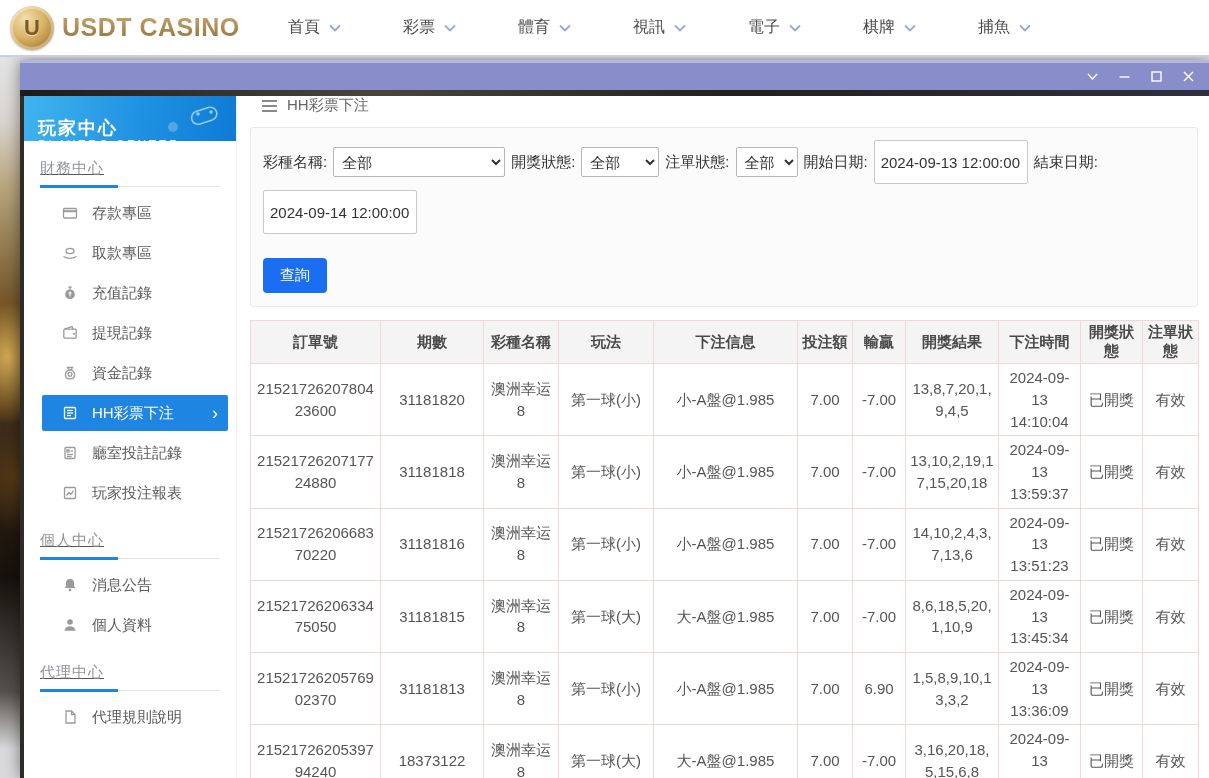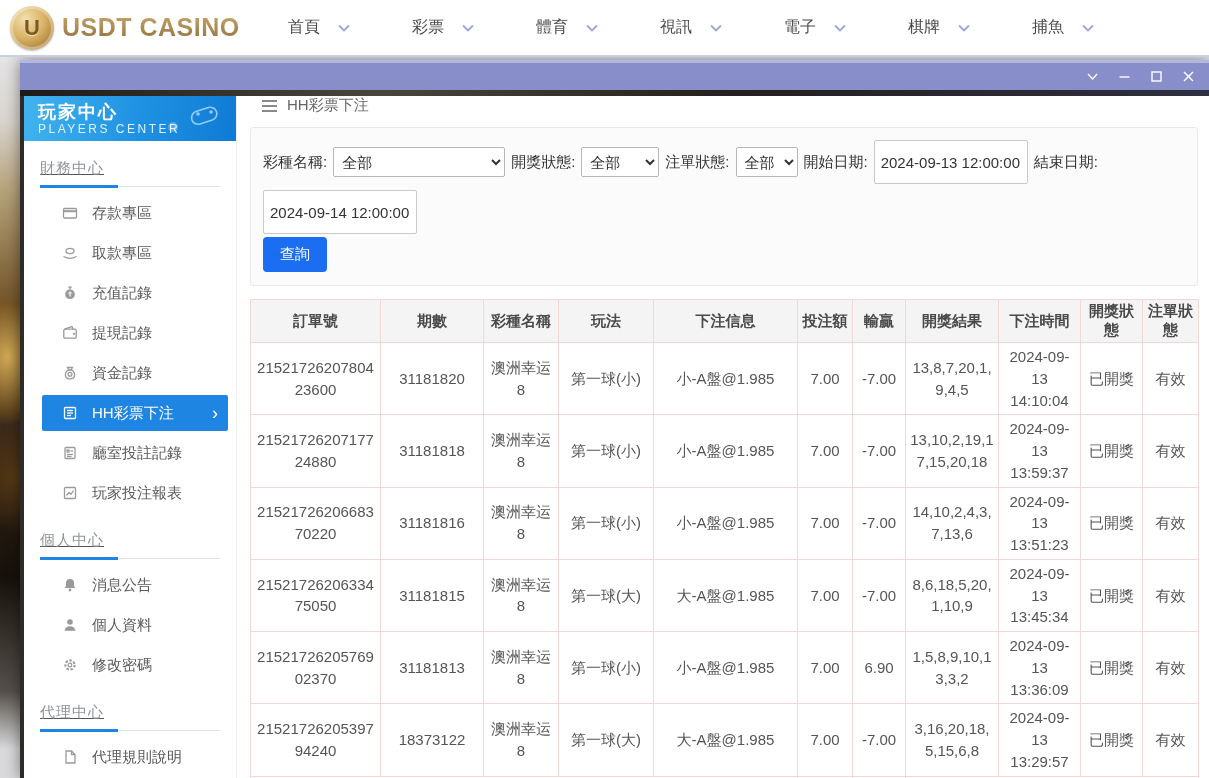--- a/index.html
+++ b/index.html
@@ -14,21 +14,21 @@
   .logo { display:flex; align-items:center; gap:8px; padding-left:10px; width:250px; }
   .coin { width:44px; height:44px; border-radius:50%;
           background:radial-gradient(circle at 35% 30%, #f3dfae, #d9b264 45%, #a97f3a 80%, #8a6527);
           display:flex; align-items:center; justify-content:center;
           box-shadow:inset 0 0 0 3px rgba(255,255,255,.35), 0 1px 2px rgba(0,0,0,.25); }
   .coin span { font-weight:bold; font-size:22px; color:#7a5a20; text-shadow:0 1px 0 #f7e7bd; }
   .logo-text { font-size:25px; font-weight:bold; letter-spacing:.5px;
                background:linear-gradient(#caa96e,#8f6f3e); -webkit-background-clip:text; background-clip:text;
                color:#a98950; -webkit-text-fill-color:transparent; white-space:nowrap; }
   .mainnav { display:flex; align-items:center; gap:62px; margin-left:38px; }
-  .nav-item { display:flex; align-items:center; gap:18px; font-size:16px; color:#4a4a4a; cursor:pointer; }
+  .nav-item { display:flex; align-items:center; gap:9px; font-size:16px; color:#4a4a4a; cursor:pointer; }
   .chev { width:12px; height:8px; }
   .chev polyline { fill:none; stroke:#9aa6d6; stroke-width:1.8; }
 
   
   .desktop { position:relative; height:721px;
      background:
        radial-gradient(60px 90px at 8px 300px, rgba(222,180,90,.9), rgba(120,85,30,.6) 60%, transparent 75%),
        radial-gradient(50px 70px at 14px 420px, rgba(90,60,20,.9), transparent 80%),
        linear-gradient(#e4e4e6 0%, #d8d4ce 9%, #b7a57e 18%, #7c5f35 32%, #39281a 52%, #17110b 72%, #55504a 88%, #d9d9db 96%); }
 
@@ -39,21 +39,21 @@
               display:flex; align-items:center; justify-content:flex-end; gap:14px; padding-right:12px; }
   .winbtn { width:18px; height:18px; display:flex; align-items:center; justify-content:center; cursor:pointer; }
   .winbtn svg { width:13px; height:13px; }
   .winbtn .st { stroke:#fff; stroke-width:1.4; fill:none; }
   .frame-strip { height:6px; background:linear-gradient(90deg,#1d1b18,#4a463c 30%,#23211d 60%,#2e3040 100%); }
 
   .modal-body { flex:1; display:flex; background:#fff; border-left:4px solid #2e2c28; min-height:0; }
 
   
   .sidebar { width:213px; background:#fff; flex-shrink:0; border-right:1px solid #f0f0f0; overflow:hidden; }
-  .sb-header { position:relative; height:45px; padding:6px 0 0 14px; overflow:hidden;
+  .sb-header { position:relative; height:45px; padding:22px 0 0 14px; overflow:hidden;
                background:linear-gradient(100deg,#41b4ef 0%,#1f91e2 55%,#0e7bd5 100%); }
   .sb-title { color:#fff; font-size:18px; font-weight:bold; letter-spacing:2px; line-height:20px; }
   .sb-sub { color:#dff2fd; font-size:12px; letter-spacing:2.5px; }
   .sb-pad-ico { position:absolute; right:14px; top:7px; opacity:.75; }
   .sb-deco1 { position:absolute; right:58px; top:26px; width:10px; height:10px; border-radius:50%;
               background:rgba(255,255,255,.25); }
   .section { padding:18px 16px 0 16px;text-decoration:underline; }
   .section-label { color:#8f9398; font-size:15px; letter-spacing:1px; }
   .section-rule { margin-top:8px; height:1px; background:#e3e3e3; position:relative; }
   .section-rule::before { content:""; position:absolute; left:0; top:-1px; width:78px; height:3px; background:#1e85e2; }
@@ -77,21 +77,21 @@
 
   .filter-panel { background:#fbfbfc; border:1px solid #e9e9eb; border-radius:3px;
                   padding:12px 12px 13px 12px; margin-top:12px; }
   .filter-row { display:flex; align-items:center; flex-wrap:wrap; gap:6px; font-size:15px; color:#333; }
   .filter-row label { }
   select { height:30px; border:1px solid #b7b7b7; border-radius:2px; background:#fff; color:#333;
            font-size:15px; font-family:inherit; padding:0 4px; }
   .sel-lottery { width:172px; } .sel-draw { width:78px; } .sel-order { width:62px; }
   .date-input { height:44px; width:154px; border:1px solid #c9c9c9; border-radius:2px;
                 font-size:15px; color:#333; padding:0 6px; font-family:inherit; }
-  .btn-query { margin-top:3px; background:#1b6ef2; color:#fff; border:none; border-radius:4px;
+  .btn-query { margin-top:24px; background:#1b6ef2; color:#fff; border:none; border-radius:4px;
                font-size:15px; padding:8px 17px; cursor:pointer; font-family:Liberation Mono, monospace; }
 
   
   table { width:100%; border-collapse:collapse; margin-top:13px; table-layout:fixed; }
   th,td { border:1px solid #f0d8d8; font-size:15px; }
   th { background:#f4f4f5; color:#4a4a4a; font-weight:bold; height:38px; padding:2px; }
   td { color:#555; text-align:center; height:56px; padding:3px 4px; line-height:1.45;
        word-break:break-all; background:#fff; }
   td.num { word-break:normal; }
   tr.summary td { height:37px; word-break:normal; }
@@ -280,27 +280,20 @@
                 </svg>
               <span>消息公告</span>
             </div>
             <div class="sb-item">
               <svg class="icn" viewBox="0 0 16 16">
                   <circle class="f" cx="8" cy="5" r="2.8"></circle>
                   <path class="f" d="M2.6 13.8a5.4 4.6 0 0 1 10.8 0z"></path>
                 </svg>
               <span>個人資料</span>
             </div>
-            <div class="sb-item">
-              <svg class="icn" viewBox="0 0 16 16">
-                  <circle cx="8" cy="8" r="4.6" fill="none" stroke="#9a9a9a" stroke-width="2.1" stroke-dasharray="2.4 1.7"></circle>
-                  <circle class="s" cx="8" cy="8" r="1.8"></circle>
-                </svg>
-              <span>修改密碼</span>
-            </div>
           </div>
 
           <div class="section">
             <div class="section-label">代理中心</div>
             <div class="section-rule"></div>
           </div>
           <div class="sb-group">
             <div class="sb-item">
               <svg class="icn" viewBox="0 0 16 16">
                   <path class="s" d="M4 2h5.5L13 5.5V14H4z"></path>

